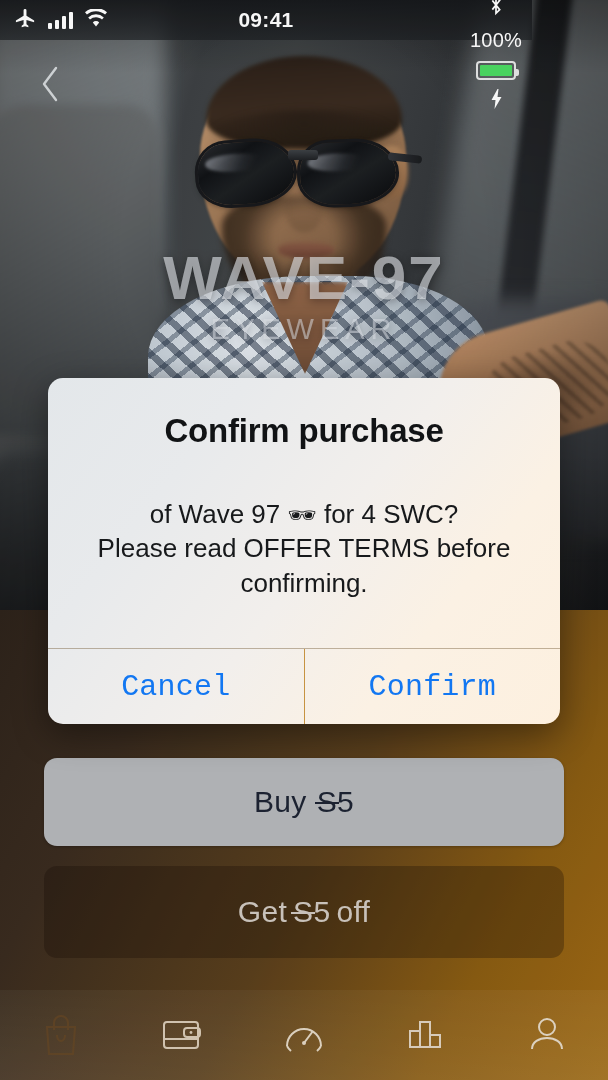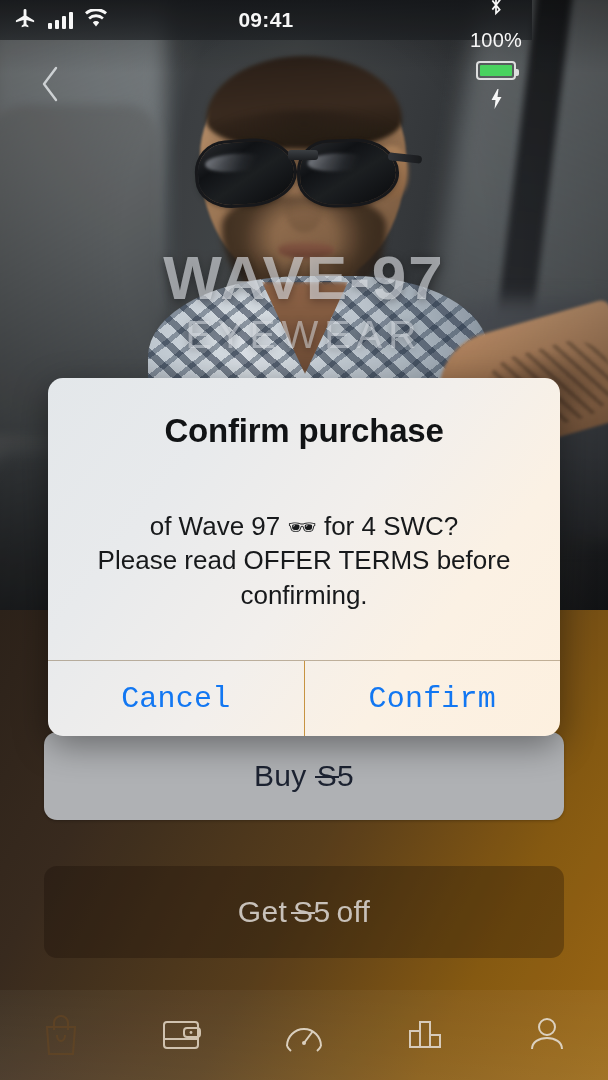--- a/index.html
+++ b/index.html
@@ -180,21 +180,21 @@
     text-align:center; pointer-events:none;
   }
   .brand-main {
     font-size:62px; font-weight:700; letter-spacing:2px;
     color:rgba(232,236,240,.62);
     text-shadow:0 2px 10px rgba(0,0,0,.35);
     line-height:1;
   }
   .brand-sub {
     margin-top:4px;
-    font-size:39px; font-weight:400; letter-spacing:6px;
+    font-size:29px; font-weight:400; letter-spacing:6px;
     color:rgba(226,231,236,.52);
     text-shadow:0 2px 8px rgba(0,0,0,.3);
   }
 
   
   .statusbar {
     position:absolute; left:0; top:0; width:532px; height:40px;
     display:flex; align-items:center;
     color:#fff; z-index:30;
     background:linear-gradient(180deg, rgba(22,24,27,.92), rgba(30,33,36,.72));
@@ -235,21 +235,21 @@
   .lower {
     position:absolute; left:0; top:610px; width:608px; height:470px;
     background:linear-gradient(118deg, #2e241b 0%, #3a2c1f 22%, #5a3f1c 52%, #8a5c12 78%, #a06b15 100%);
   }
   .lower-title {
     position:absolute; left:0; top:62px; width:608px; text-align:center;
     font-size:42px; font-weight:700; color:#e9e2d8;
     text-shadow:0 2px 8px rgba(0,0,0,.35);
   }
   .btn-buy {
-    position:absolute; left:44px; top:732px; width:520px; height:88px;
+    position:absolute; left:44px; top:758px; width:520px; height:88px;
     border-radius:13px; border:none;
     background:#b5b7ba;
     color:#1d2433; font-size:30px; font-weight:500;
     display:flex; align-items:center; justify-content:center; gap:10px;
     letter-spacing:.3px;
     box-shadow:0 1px 3px rgba(0,0,0,.25);
     z-index:12;
   }
   .btn-get {
     position:absolute; left:44px; top:866px; width:520px; height:92px;
@@ -285,21 +285,21 @@
   }
   .alert {
     position:absolute; left:48px; top:378px; width:512px;
     border-radius:15px; overflow:hidden;
     background:linear-gradient(128deg, #e3e7ea 0%, #e8eaec 26%, #f2efec 52%, #fbf1e4 74%, #fdf0df 100%);
     box-shadow:0 10px 34px rgba(0,0,0,.40);
   }
   .alert-body { padding:34px 26px 26px; text-align:center; }
   .alert-title {
     font-size:33px; font-weight:700; color:#111315;
-    letter-spacing:-.2px; margin-bottom:24px;
+    letter-spacing:-.2px; margin-bottom:12px;
   }
   .alert-msg {
     font-size:26px; font-weight:400; color:#17191b;
     line-height:1.33; padding:0 4px 22px;
   }
   .shades { font-size:23px; letter-spacing:0; }
   .alert-actions {
     display:flex; height:76px;
     border-top:1px solid rgba(120,95,60,.45);
   }

